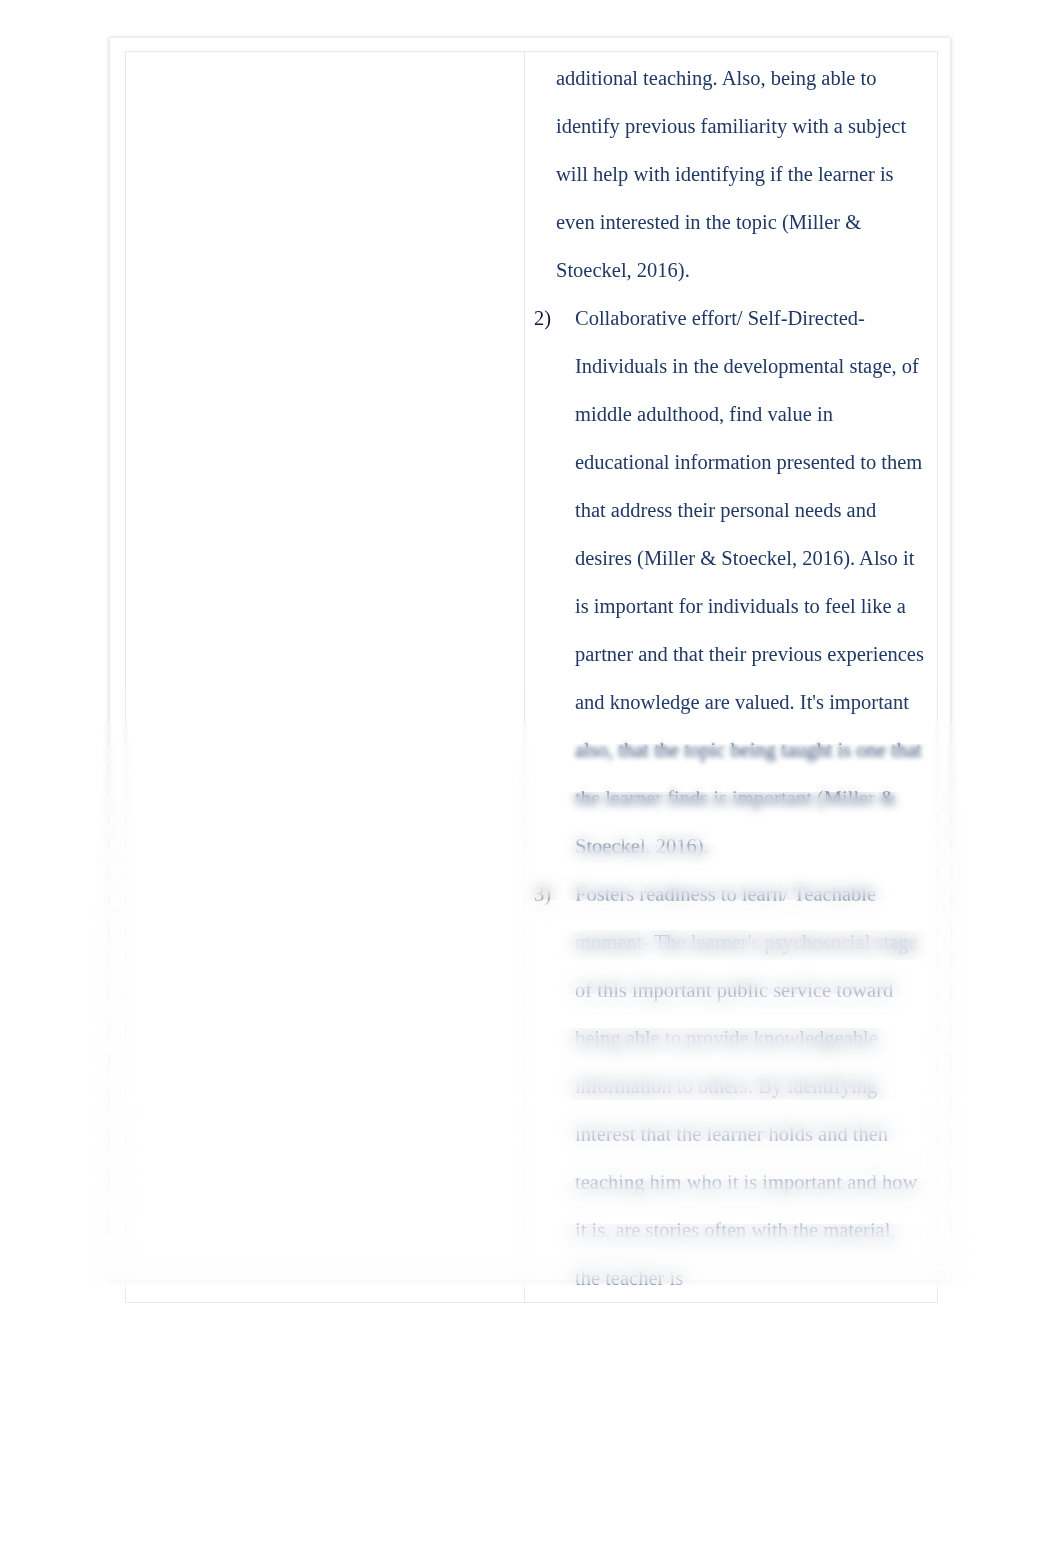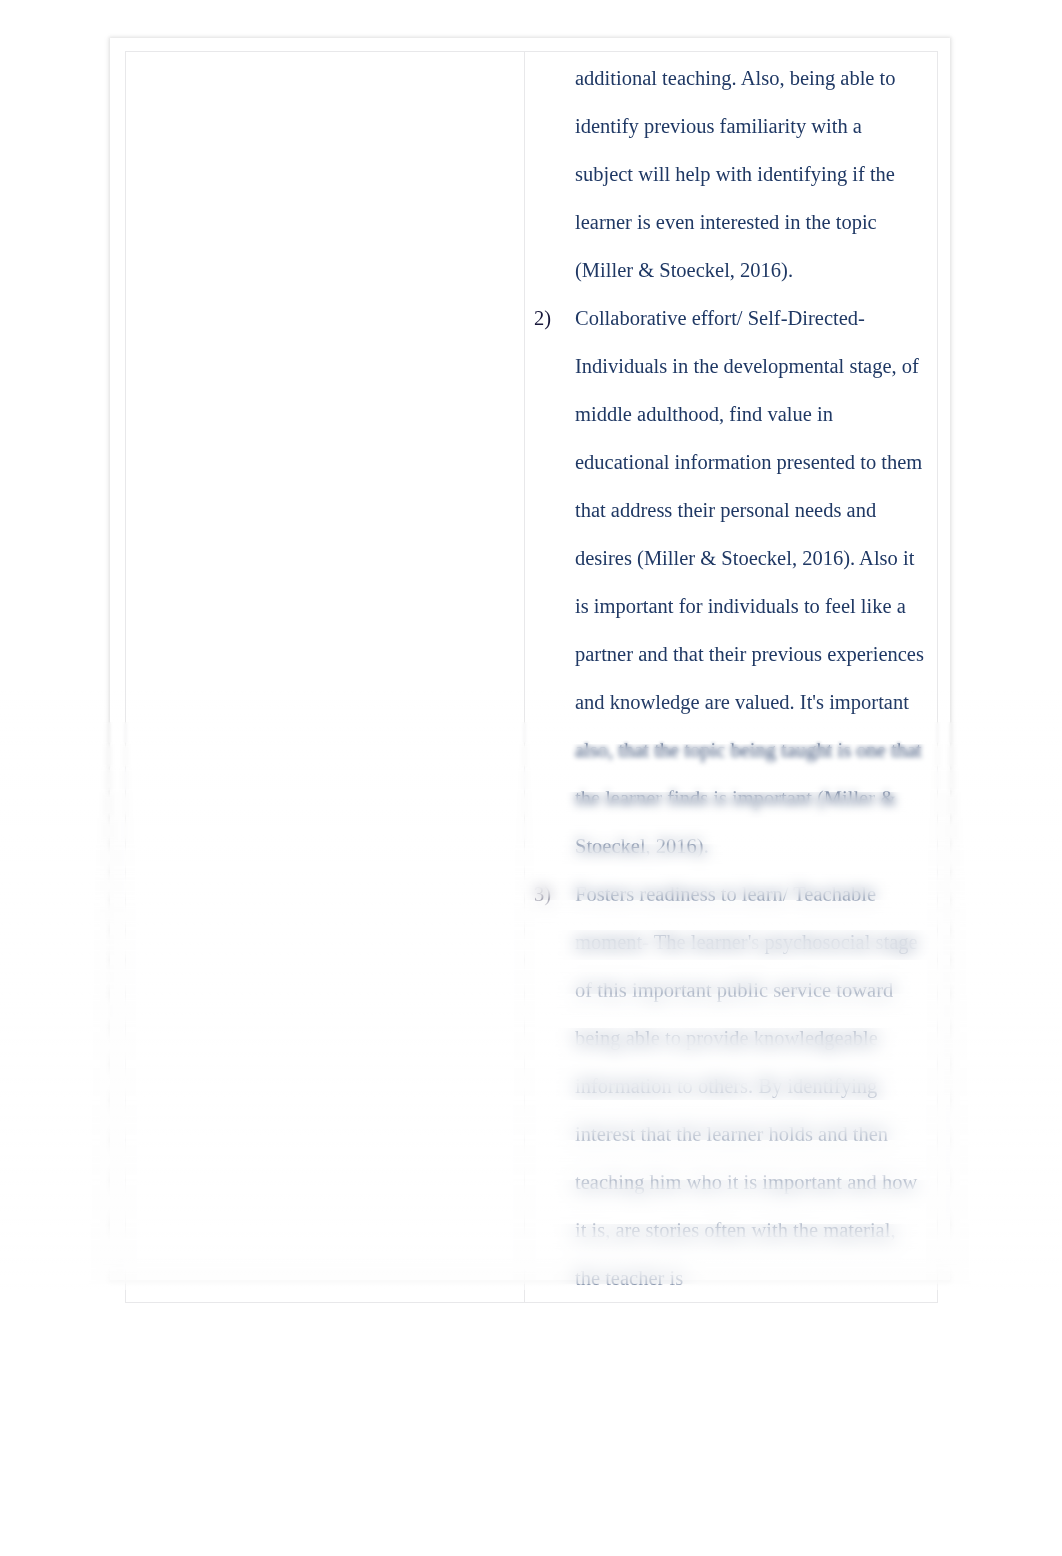--- a/index.html
+++ b/index.html
@@ -53,21 +53,21 @@
   .lead-para {
     margin: 0;
     padding: 0;
     list-style: none;
   }
 
   .lead-para {
     color: #1f3864;
     font-size: 20.5px;
     line-height: 48px;
-    margin-left: 42px;
+    margin-left: 23px;
     margin-top: -4px;
   }
 
   .list-item {
     position: relative;
     color: #1f3864;
     font-size: 20.5px;
     line-height: 48px;
     margin-left: 42px;
     margin-top: 0;

